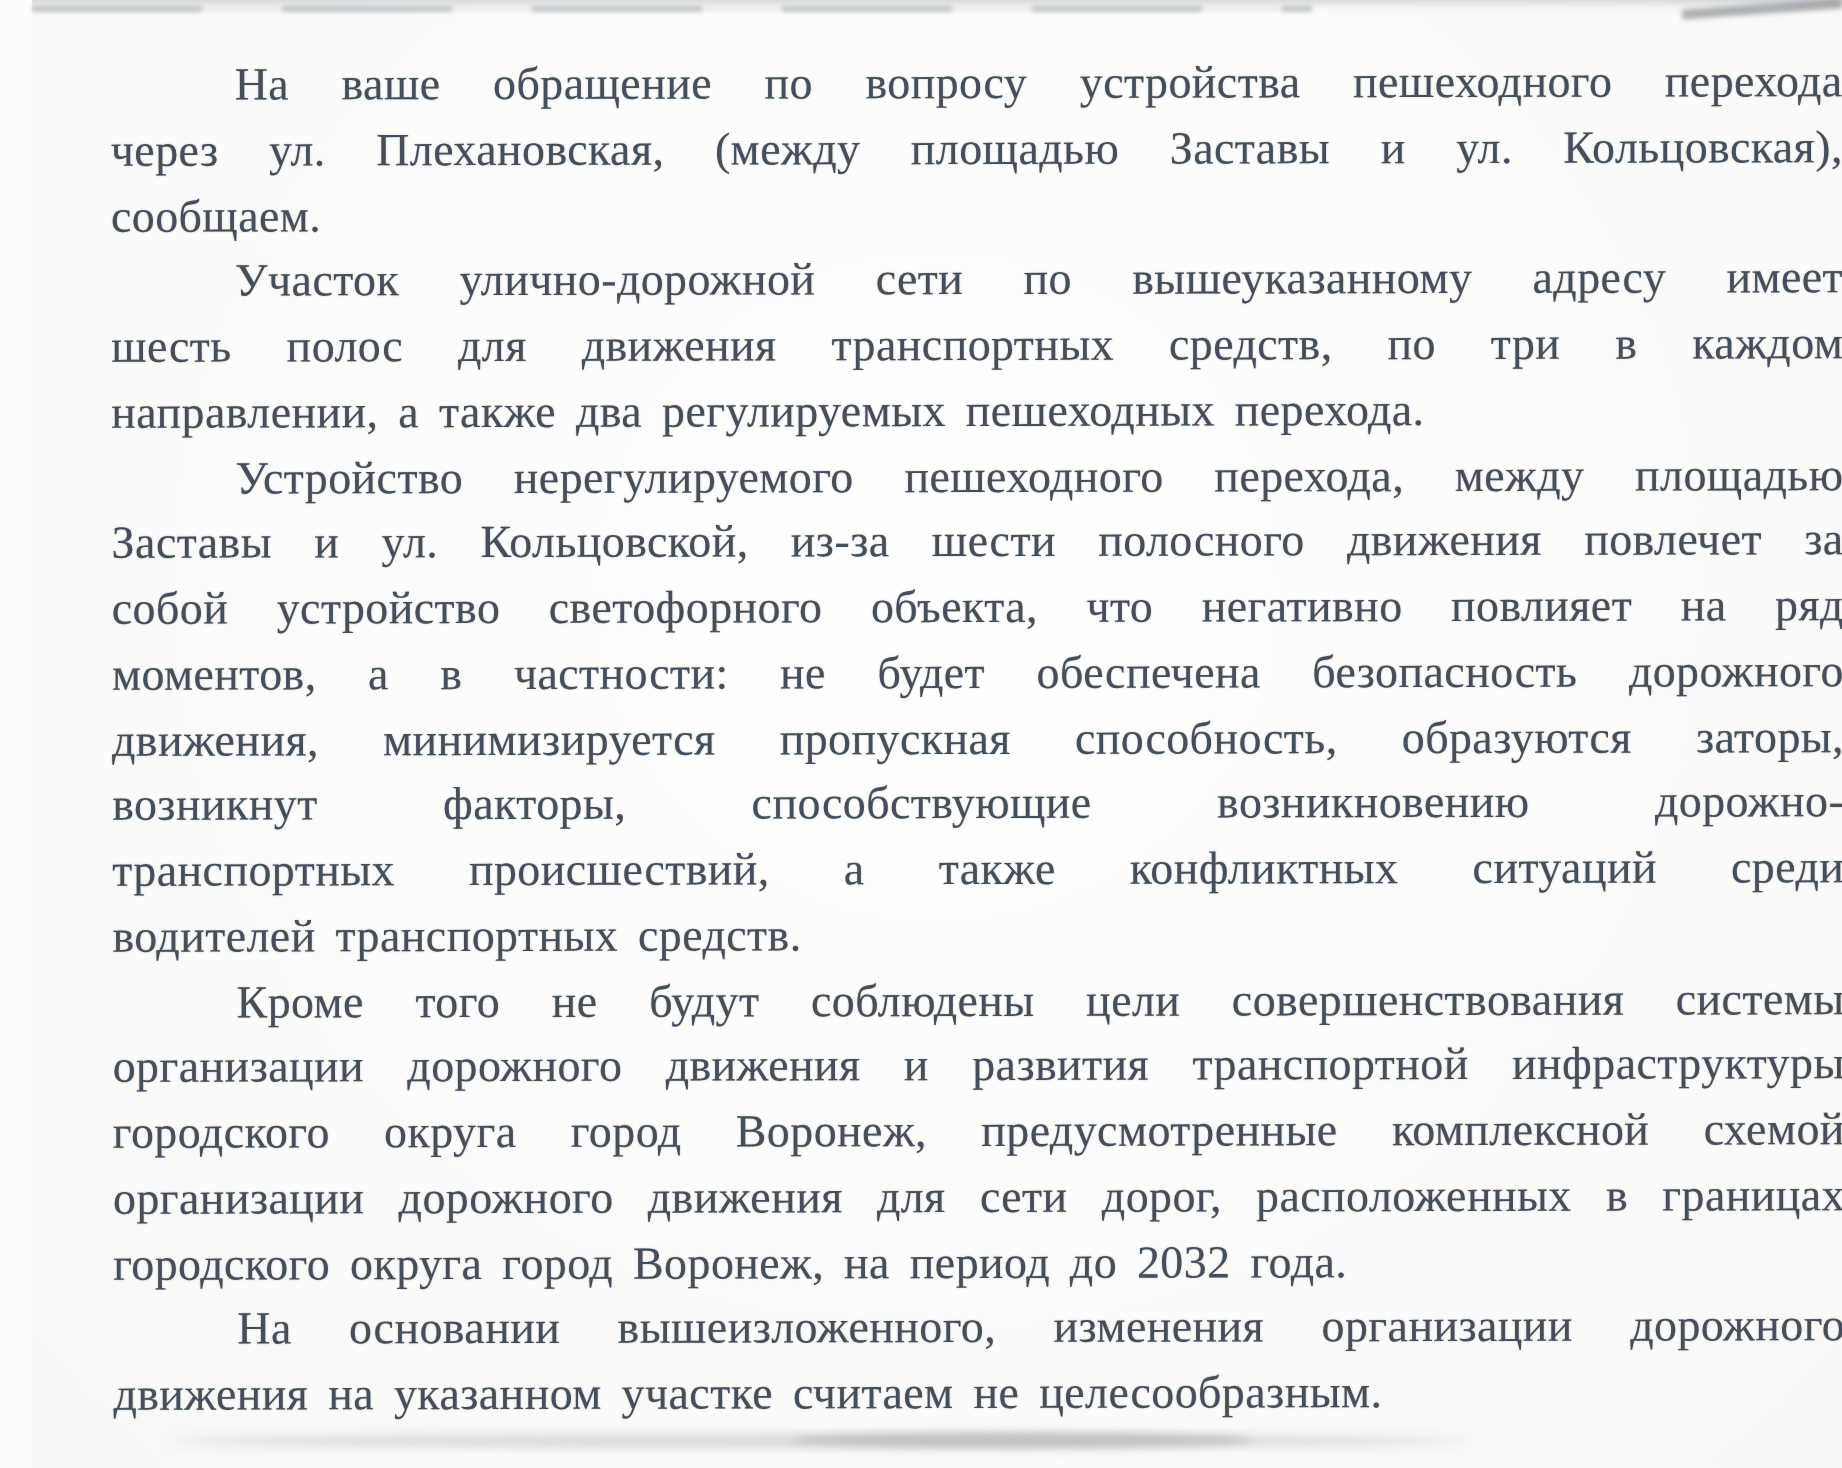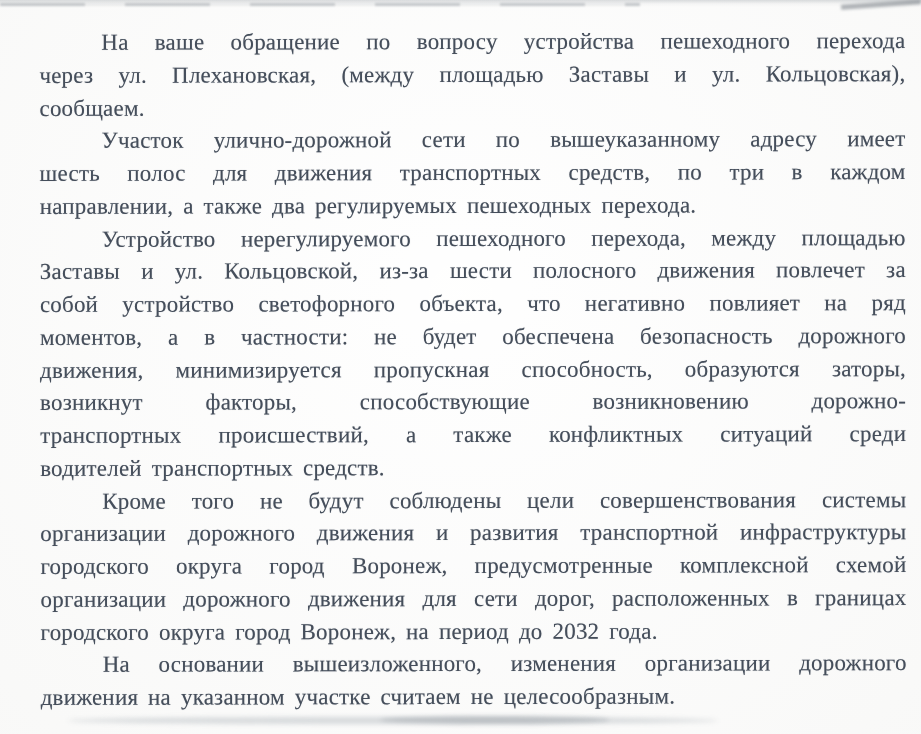--- a/index.html
+++ b/index.html
@@ -13,20 +13,21 @@
     overflow: hidden;
     background: #fcfcfb;
     font-family: "Liberation Serif", "DejaVu Serif", serif;
   }
   .page {
     position: absolute;
     inset: 0;
     background:
       radial-gradient(ellipse at 50% 40%, rgba(255,255,255,0.9), rgba(244,244,243,0.35)),
       #fbfbfa;
+    margin-left: 16px;
   }
   
   .artifact-top-band {
     position: absolute;
     top: 0; left: 0; right: 0;
     height: 7px;
     background: linear-gradient(to bottom, rgba(150,157,163,0.35), rgba(214,216,218,0.18) 55%, rgba(255,255,255,0));
   }
   .artifact-top-dashes {
     position: absolute;

